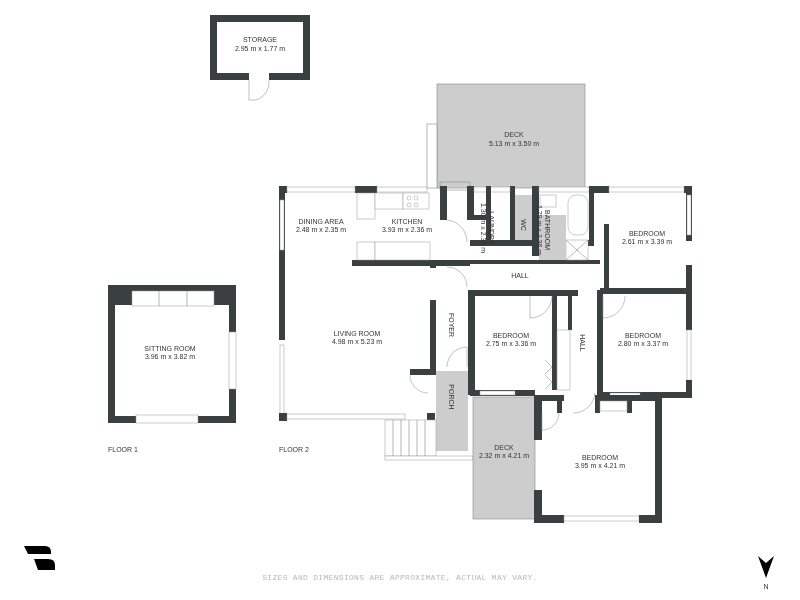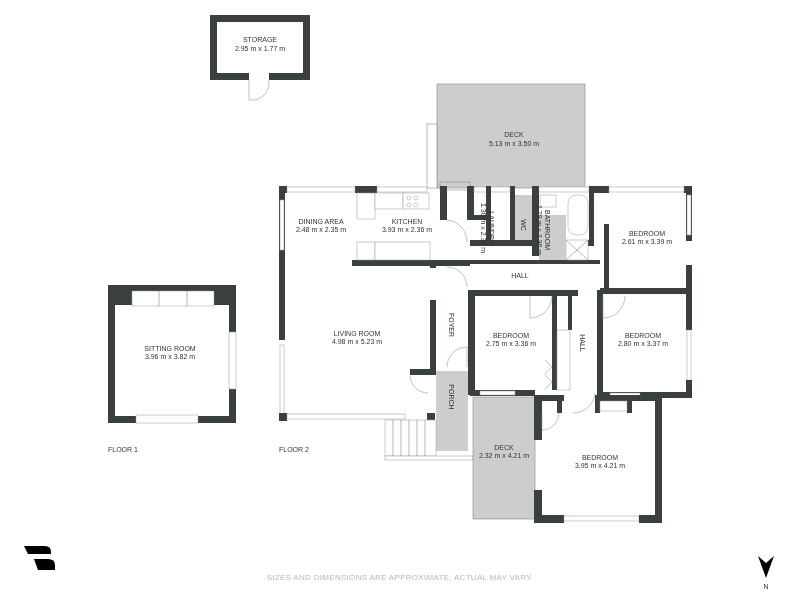--- a/index.html
+++ b/index.html
@@ -1,20 +1,20 @@
 <!DOCTYPE html>
 <html><head>
 <meta charset="utf-8">
 <style>
   html, body { margin: 0; padding: 0; background: #ffffff; }
   body { width: 800px; height: 600px; position: relative; overflow: hidden; font-family: "Liberation Sans", sans-serif; }
   svg { position: absolute; left: 0; top: 0; }
   .lbl { font-family: "Liberation Sans", sans-serif; font-size: 7px; fill: #333; text-anchor: middle; }
   .floor-lbl { font-family: "Liberation Sans", sans-serif; font-size: 7px; fill: #333; }
-  .disclaimer { position: absolute; left: 0; width: 800px; top: 573px; text-align: center; font-size: 8px; color: #b8b8b8; letter-spacing: 0.3px; font-family: Liberation Sans, sans-serif; }
+  .disclaimer { position: absolute; left: 0; width: 800px; top: 573px; text-align: center; font-size: 8px; color: #b8b8b8; letter-spacing: 0.3px; font-family: Liberation Mono, monospace; }
   .wall { fill: #3a3f3f; }
   .deck { fill: #cdcdcd; }
   .thin { stroke: #888; stroke-width: 0.6; fill: none; }
   .win { fill: #fff; stroke: #999; stroke-width: 0.5; }
   .door { stroke: #999; stroke-width: 0.6; fill: none; }
   .fix { fill: #fff; stroke: #999; stroke-width: 0.5; }
   .north-lbl { font-family: "Liberation Sans", sans-serif; font-size: 7px; fill: #333; text-anchor: middle; }
 </style>
 </head>
 <body>

